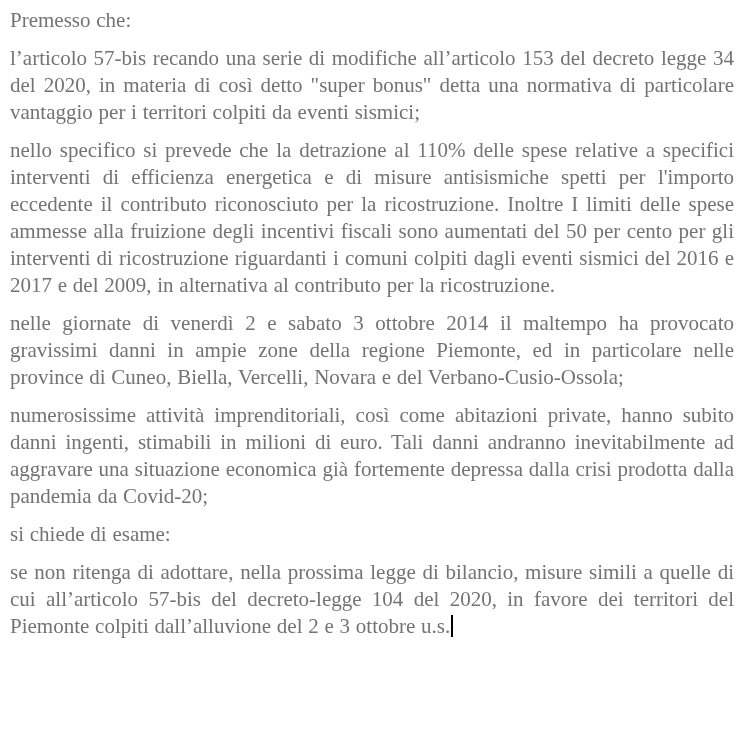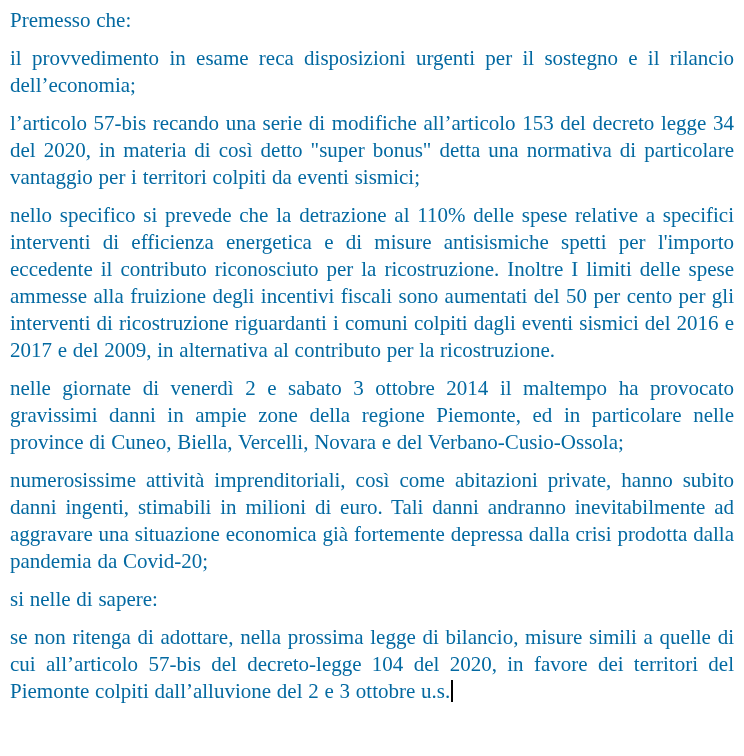--- a/index.html
+++ b/index.html
@@ -11,21 +11,21 @@
     width: 744px;
     height: 756px;
     overflow: hidden;
   }
   .doc-page {
     box-sizing: border-box;
     width: 744px;
     height: 664px;
     padding: 7px 10px 0 10px;
     background: #ffffff;
-    color: #0369a1;
+    color: #737373;
     font-family: "Liberation Serif", "DejaVu Serif", serif;
     font-size: 21px;
     line-height: 27px;
     cursor: text;
   }
   .para {
     margin: 0 0 11px 0;
     text-align: justify;
     text-justify: inter-word;
     hyphens: none;
@@ -41,22 +41,21 @@
     background: #000000;
     vertical-align: -4px;
     margin-left: 1px;
   }
 </style>
 </head>
 <body>
 
 <div class="doc-page">
   <p class="para single-line">Premesso che:</p>
-  <p class="para">il provvedimento in esame reca disposizioni urgenti per il sostegno e il rilancio dell’economia;</p>
   <p class="para">l’articolo 57-bis recando una serie di modifiche all’articolo 153 del decreto legge 34 del 2020, in materia di così detto "super bonus" detta una normativa di particolare vantaggio per i territori colpiti da eventi sismici;</p>
   <p class="para">nello specifico si prevede che la detrazione al 110% delle spese relative a specifici interventi di efficienza energetica e di misure antisismiche spetti per l'importo eccedente il contributo riconosciuto per la ricostruzione. Inoltre I limiti delle spese ammesse alla fruizione degli incentivi fiscali sono aumentati del 50 per cento per gli interventi di ricostruzione riguardanti i comuni colpiti dagli eventi sismici del 2016 e 2017 e del 2009, in alternativa al contributo per la ricostruzione.</p>
   <p class="para">nelle giornate di venerdì 2 e sabato 3 ottobre 2014 il maltempo ha provocato gravissimi danni in ampie zone della regione Piemonte, ed in particolare nelle province di Cuneo, Biella, Vercelli, Novara e del Verbano-Cusio-Ossola;</p>
   <p class="para">numerosissime attività imprenditoriali, così come abitazioni private, hanno subito danni ingenti, stimabili in milioni di euro. Tali danni andranno inevitabilmente ad aggravare una situazione economica già fortemente depressa dalla crisi prodotta dalla pandemia da Covid-20;</p>
-  <p class="para single-line">si nelle di sapere:</p>
+  <p class="para single-line">si chiede di esame:</p>
   <p class="para">
     <span>se non ritenga di adottare, nella prossima legge di bilancio, misure simili a quelle di cui all’articolo 57-bis del decreto-legge 104 del 2020, in favore dei territori del Piemonte colpiti dall’alluvione del 2 e 3 ottobre u.s.</span><span class="caret"></span>
   </p>
 </div>
 
 </body></html>

